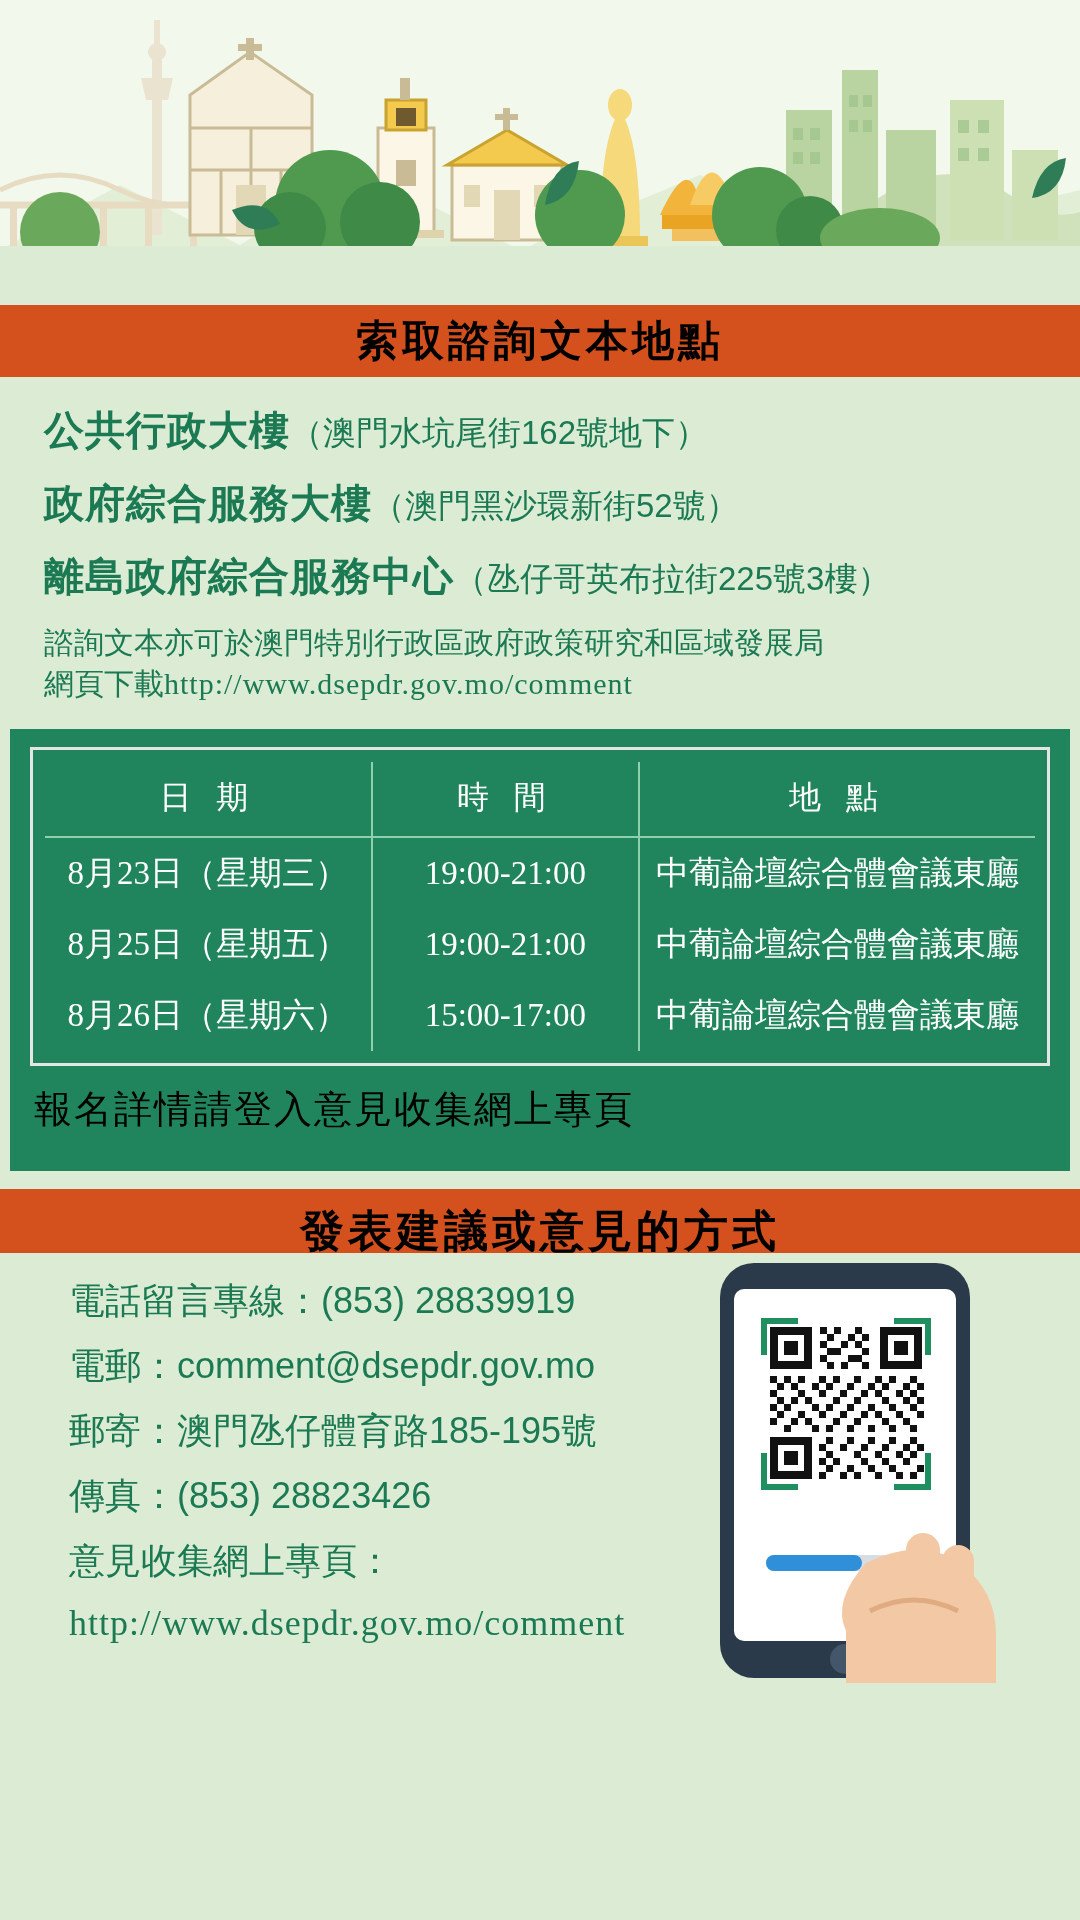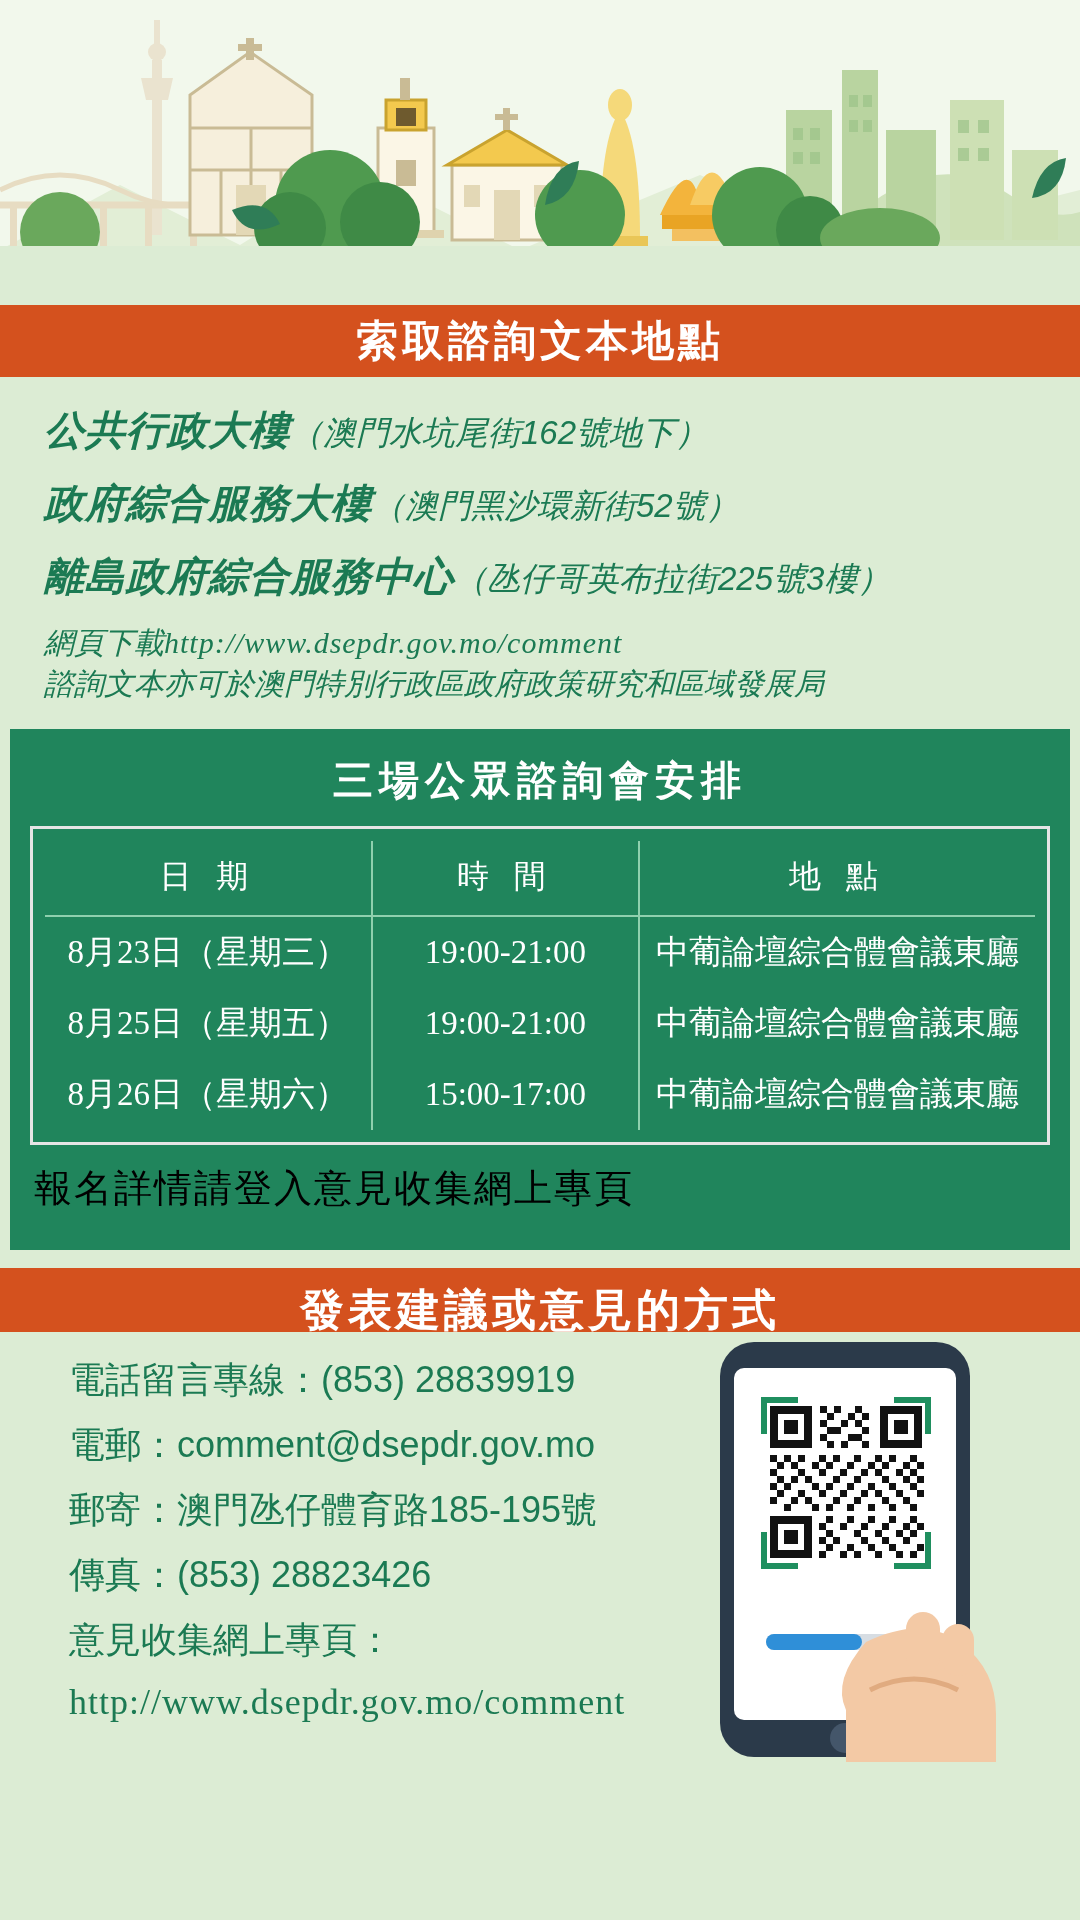--- a/index.html
+++ b/index.html
@@ -27,40 +27,39 @@
     width: 1080px;
     height: 305px;
     background: linear-gradient(180deg, #ffffff 0%, #eef6e7 55%, #e4f0d9 100%);
     overflow: hidden;
   }
   .hero svg { display:block; width:1080px; height:305px; }
 
   
   .banner {
     background: #d4511e;
-    color: #ffffff;
+    color: #000000;
     text-align: center;
     font-weight: bold;
     letter-spacing: 4px;
   }
   .banner-1 {
     height: 72px;
     line-height: 72px;
     font-size: 42px;
   }
   .banner-2 {
     height: 64px;
     line-height: 84px;
     font-size: 44px;
   }
 
   
   .locations {
     padding: 26px 64px 10px 44px;
-    font-style: italic;
   }
   .loc-row {
     margin-bottom: 18px;
     white-space: nowrap;
   }
   .loc-name {
     font-size: 40px;
     font-weight: bold;
     color: #1b7a53;
     letter-spacing: 1px;
@@ -291,27 +290,26 @@
       <span class="loc-name">公共行政大樓</span><span class="loc-addr">（澳門水坑尾街162號地下）</span>
     </div>
     <div class="loc-row">
       <span class="loc-name">政府綜合服務大樓</span><span class="loc-addr">（澳門黑沙環新街52號）</span>
     </div>
     <div class="loc-row">
       <span class="loc-name">離島政府綜合服務中心</span><span class="loc-addr">（氹仔哥英布拉街225號3樓）</span>
     </div>
 
     <div class="loc-note">
+      <div>諮詢文本亦可於澳門特別行政區政府政策研究和區域發展局</div>
       <div><span>網頁下載</span><span class="url">http://www.dsepdr.gov.mo/comment</span></div>
-      <div>諮詢文本亦可於澳門特別行政區政府政策研究和區域發展局</div>
     </div>
   </div>
 
   <div class="schedule">
-    <div class="sched-title">三場公眾諮詢會安排</div>
 
     <div class="table-wrap">
       <table class="sched">
         <thead>
           <tr>
             <th class="col-date">日 期</th>
             <th class="col-time sep-l">時 間</th>
             <th class="col-place sep-l">地 點</th>
           </tr>
         </thead>

